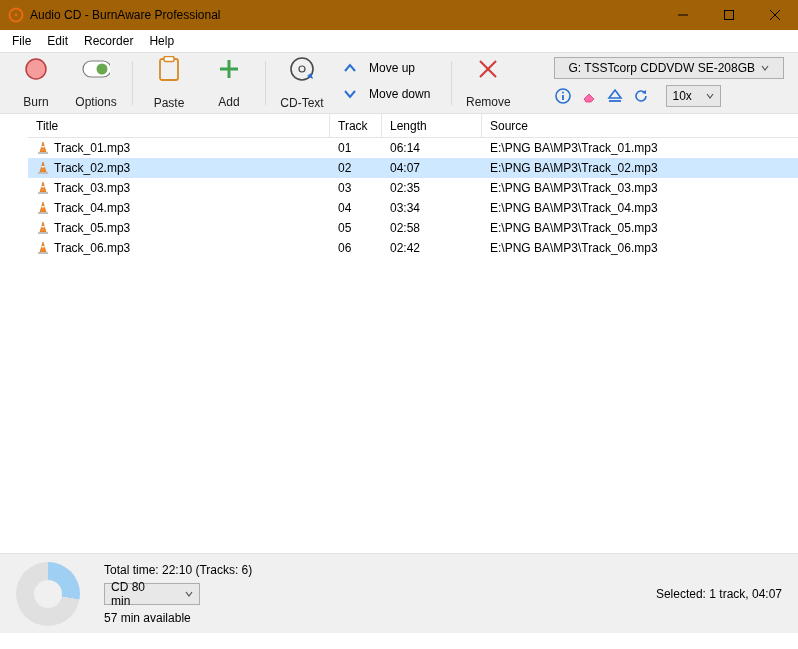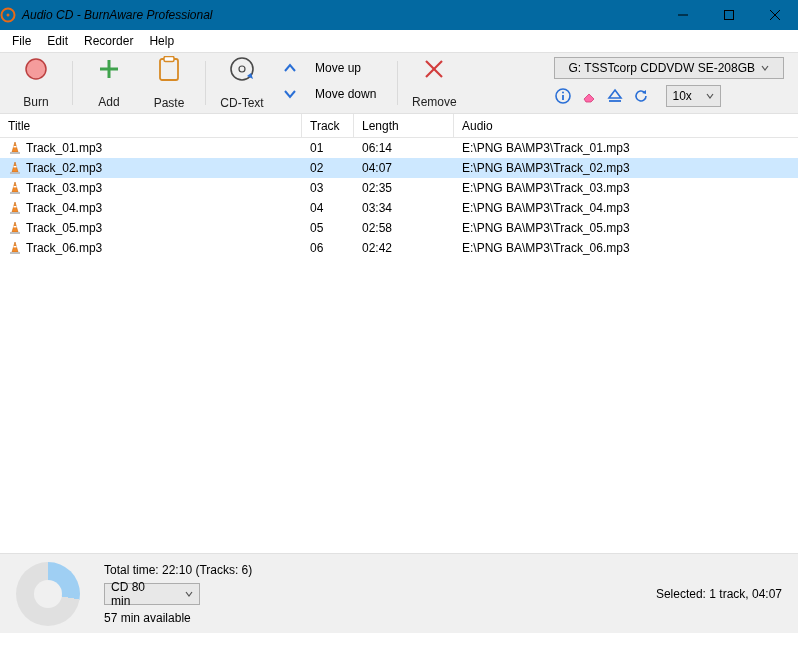--- a/index.html
+++ b/index.html
@@ -1,49 +1,49 @@
 <!DOCTYPE html>
 <html><head>
 <meta charset="utf-8">
 <style>
 * { box-sizing: border-box; margin: 0; padding: 0; font-family: "Segoe UI", Tahoma, sans-serif; font-size: 12px; }
 html, body { width: 798px; height: 649px; background: #fff; overflow: hidden; }
 
 
-.titlebar { height: 30px; display: flex; align-items: center; background: #0369a1; position: relative; font-style: italic; }
+.titlebar { height: 30px; display: flex; align-items: center; padding-left: 8px; background: #a16207; position: relative; }
 .titlebar .app-icon { width: 16px; height: 16px; margin-right: 6px; }
 .titlebar .title { font-size: 12px; color: #000; }
 .titlebar .win-controls { position: absolute; right: 0; top: 0; height: 30px; display: flex; }
 .titlebar .win-btn { width: 46px; height: 30px; display: flex; align-items: center; justify-content: center; cursor: default; }
 
 
 .menubar { height: 22px; display: flex; align-items: center; padding: 0 4px; background: #fff; }
 .menubar .menu-item { padding: 2px 8px; cursor: default; }
 
 
 .toolbar { background: #f0f0f0; border-top: 1px solid #e1e1e1; border-bottom: 1px solid #e1e1e1; display: flex; align-items: stretch; padding: 4px 6px; height: 62px; }
 .tool-group { display: flex; align-items: center; }
 .tool-sep { width: 1px; background: #dadada; margin: 4px 6px; }
 
 .tool-btn { display: flex; flex-direction: column; align-items: center; justify-content: center; width: 60px; height: 54px; cursor: default; border: 1px solid transparent; border-radius: 2px; gap: 12px; }
 .tool-btn .icon-slot { width: 28px; height: 28px; display: flex; align-items: center; justify-content: center; }
 .tool-btn .label { font-size: 12px; margin-top: 2px; color: #222; }
 
 .move-col { display: flex; flex-direction: column; gap: 4px; margin: 0 4px; }
-.move-btn { display: flex; align-items: center; gap: 18px; padding: 2px 10px 2px 6px; height: 22px; cursor: default; border: 1px solid transparent; border-radius: 2px; }
+.move-btn { display: flex; align-items: center; gap: 12px; padding: 2px 10px 2px 6px; height: 22px; cursor: default; border: 1px solid transparent; border-radius: 2px; }
 
 .right-controls { margin-left: auto; display: flex; flex-direction: column; gap: 6px; padding-right: 8px; }
 .drive-select { height: 22px; border: 1px solid #adadad; background: #e8e8e8; display: flex; align-items: center; padding: 0 14px; gap: 6px; min-width: 210px; cursor: default; }
 .drive-select .label { flex: 1; white-space: nowrap; overflow: hidden; text-overflow: ellipsis; }
 .icon-row { display: flex; align-items: center; gap: 8px; }
 .small-icon-btn { width: 18px; height: 18px; display: flex; align-items: center; justify-content: center; cursor: default; }
 .speed-select { height: 22px; border: 1px solid #adadad; background: #e8e8e8; display: flex; align-items: center; padding: 0 6px; gap: 14px; cursor: default; margin-left: 8px; }
 
 
-.table { position: relative; }
+.table { position: relative; padding-left: 28px; }
 .table-header { display: flex; background: #fff; border-bottom: 1px solid #e5e5e5; height: 24px; align-items: center; }
 .th { padding: 0 8px; font-size: 12px; color: #000; border-right: 1px solid #e5e5e5; height: 100%; display: flex; align-items: center; cursor: default; }
 .col-title  { width: 302px; }
 .col-track  { width: 52px; }
 .col-length { width: 100px; }
 .col-source { flex: 1; border-right: none; }
 
 .table-body { }
 .row { display: flex; height: 20px; align-items: center; cursor: default; }
 .row.selected { background: #cde8ff; }
@@ -108,40 +108,49 @@
 <div class="toolbar">
   <div class="tool-group">
     <div class="tool-btn">
       <span class="icon-slot">
         <svg width="24" height="24">
             <circle cx="12" cy="12" r="10" fill="#f59c9c" stroke="#bb4040" stroke-width="1.5"></circle>
           </svg>
       </span>
       <span class="label">Burn</span>
     </div>
+    <div class="tool-btn">
+      <span class="icon-slot">
+        <svg width="30" height="18">
+            <rect x="1" y="1" width="28" height="16" rx="8" fill="#fff" stroke="#7c7c7c" stroke-width="1.2"></rect>
+            <circle cx="20" cy="9" r="5.5" fill="#6aa84f"></circle>
+          </svg>
+      </span>
+      <span class="label">Options</span>
+    </div>
   </div>
   <div class="tool-sep"></div>
   <div class="tool-group">
+    <div class="tool-btn">
+      <span class="icon-slot">
+        <svg width="22" height="26">
+            <rect x="2" y="3" width="18" height="21" rx="2" fill="none" stroke="#d88a25" stroke-width="1.8"></rect>
+            <rect x="6" y="0.5" width="10" height="5" rx="1.5" fill="#fff" stroke="#d88a25" stroke-width="1.5"></rect>
+          </svg>
+      </span>
+      <span class="label">Paste</span>
+    </div>
     <div class="tool-btn">
       <span class="icon-slot">
         <svg width="24" height="24">
             <line x1="12" y1="3" x2="12" y2="21" stroke="#3fa34d" stroke-width="3"></line>
             <line x1="3" y1="12" x2="21" y2="12" stroke="#3fa34d" stroke-width="3"></line>
           </svg>
       </span>
       <span class="label">Add</span>
-    </div>
-    <div class="tool-btn">
-      <span class="icon-slot">
-        <svg width="22" height="26">
-            <rect x="2" y="3" width="18" height="21" rx="2" fill="none" stroke="#d88a25" stroke-width="1.8"></rect>
-            <rect x="6" y="0.5" width="10" height="5" rx="1.5" fill="#fff" stroke="#d88a25" stroke-width="1.5"></rect>
-          </svg>
-      </span>
-      <span class="label">Paste</span>
     </div>
   </div>
   <div class="tool-sep"></div>
   <div class="tool-group">
     <div class="tool-btn">
       <span class="icon-slot">
         <svg width="26" height="26">
             <circle cx="13" cy="13" r="11" fill="none" stroke="#4a4a4a" stroke-width="1.6"></circle>
             <circle cx="13" cy="13" r="3" fill="none" stroke="#4a4a4a" stroke-width="1.2"></circle>
             <path d="M18 20 L24 23 L22 17 Z" fill="#2a6fd6"></path>
@@ -225,21 +234,21 @@
       </div>
     </div>
   </div>
 </div>
 
 <div class="table">
   <div class="table-header">
     <div class="th col-title">Title</div>
     <div class="th col-track">Track</div>
     <div class="th col-length">Length</div>
-    <div class="th col-source">Audio</div>
+    <div class="th col-source">Source</div>
   </div>
   <div class="table-body" id="tbody">
       <div class="row">
         <div class="cell col-title">
           <span class="vlc-icon">
             <svg width="14" height="14" viewBox="0 0 14 14">
               <polygon points="7,1 10,11 4,11" fill="#f48b2a" stroke="#c96a12" stroke-width="0.6"></polygon>
               <rect x="5.5" y="5" width="3" height="1.4" fill="#fff"></rect>
               <rect x="2" y="11" width="10" height="2" fill="#bfbfbf"></rect>
             </svg>

